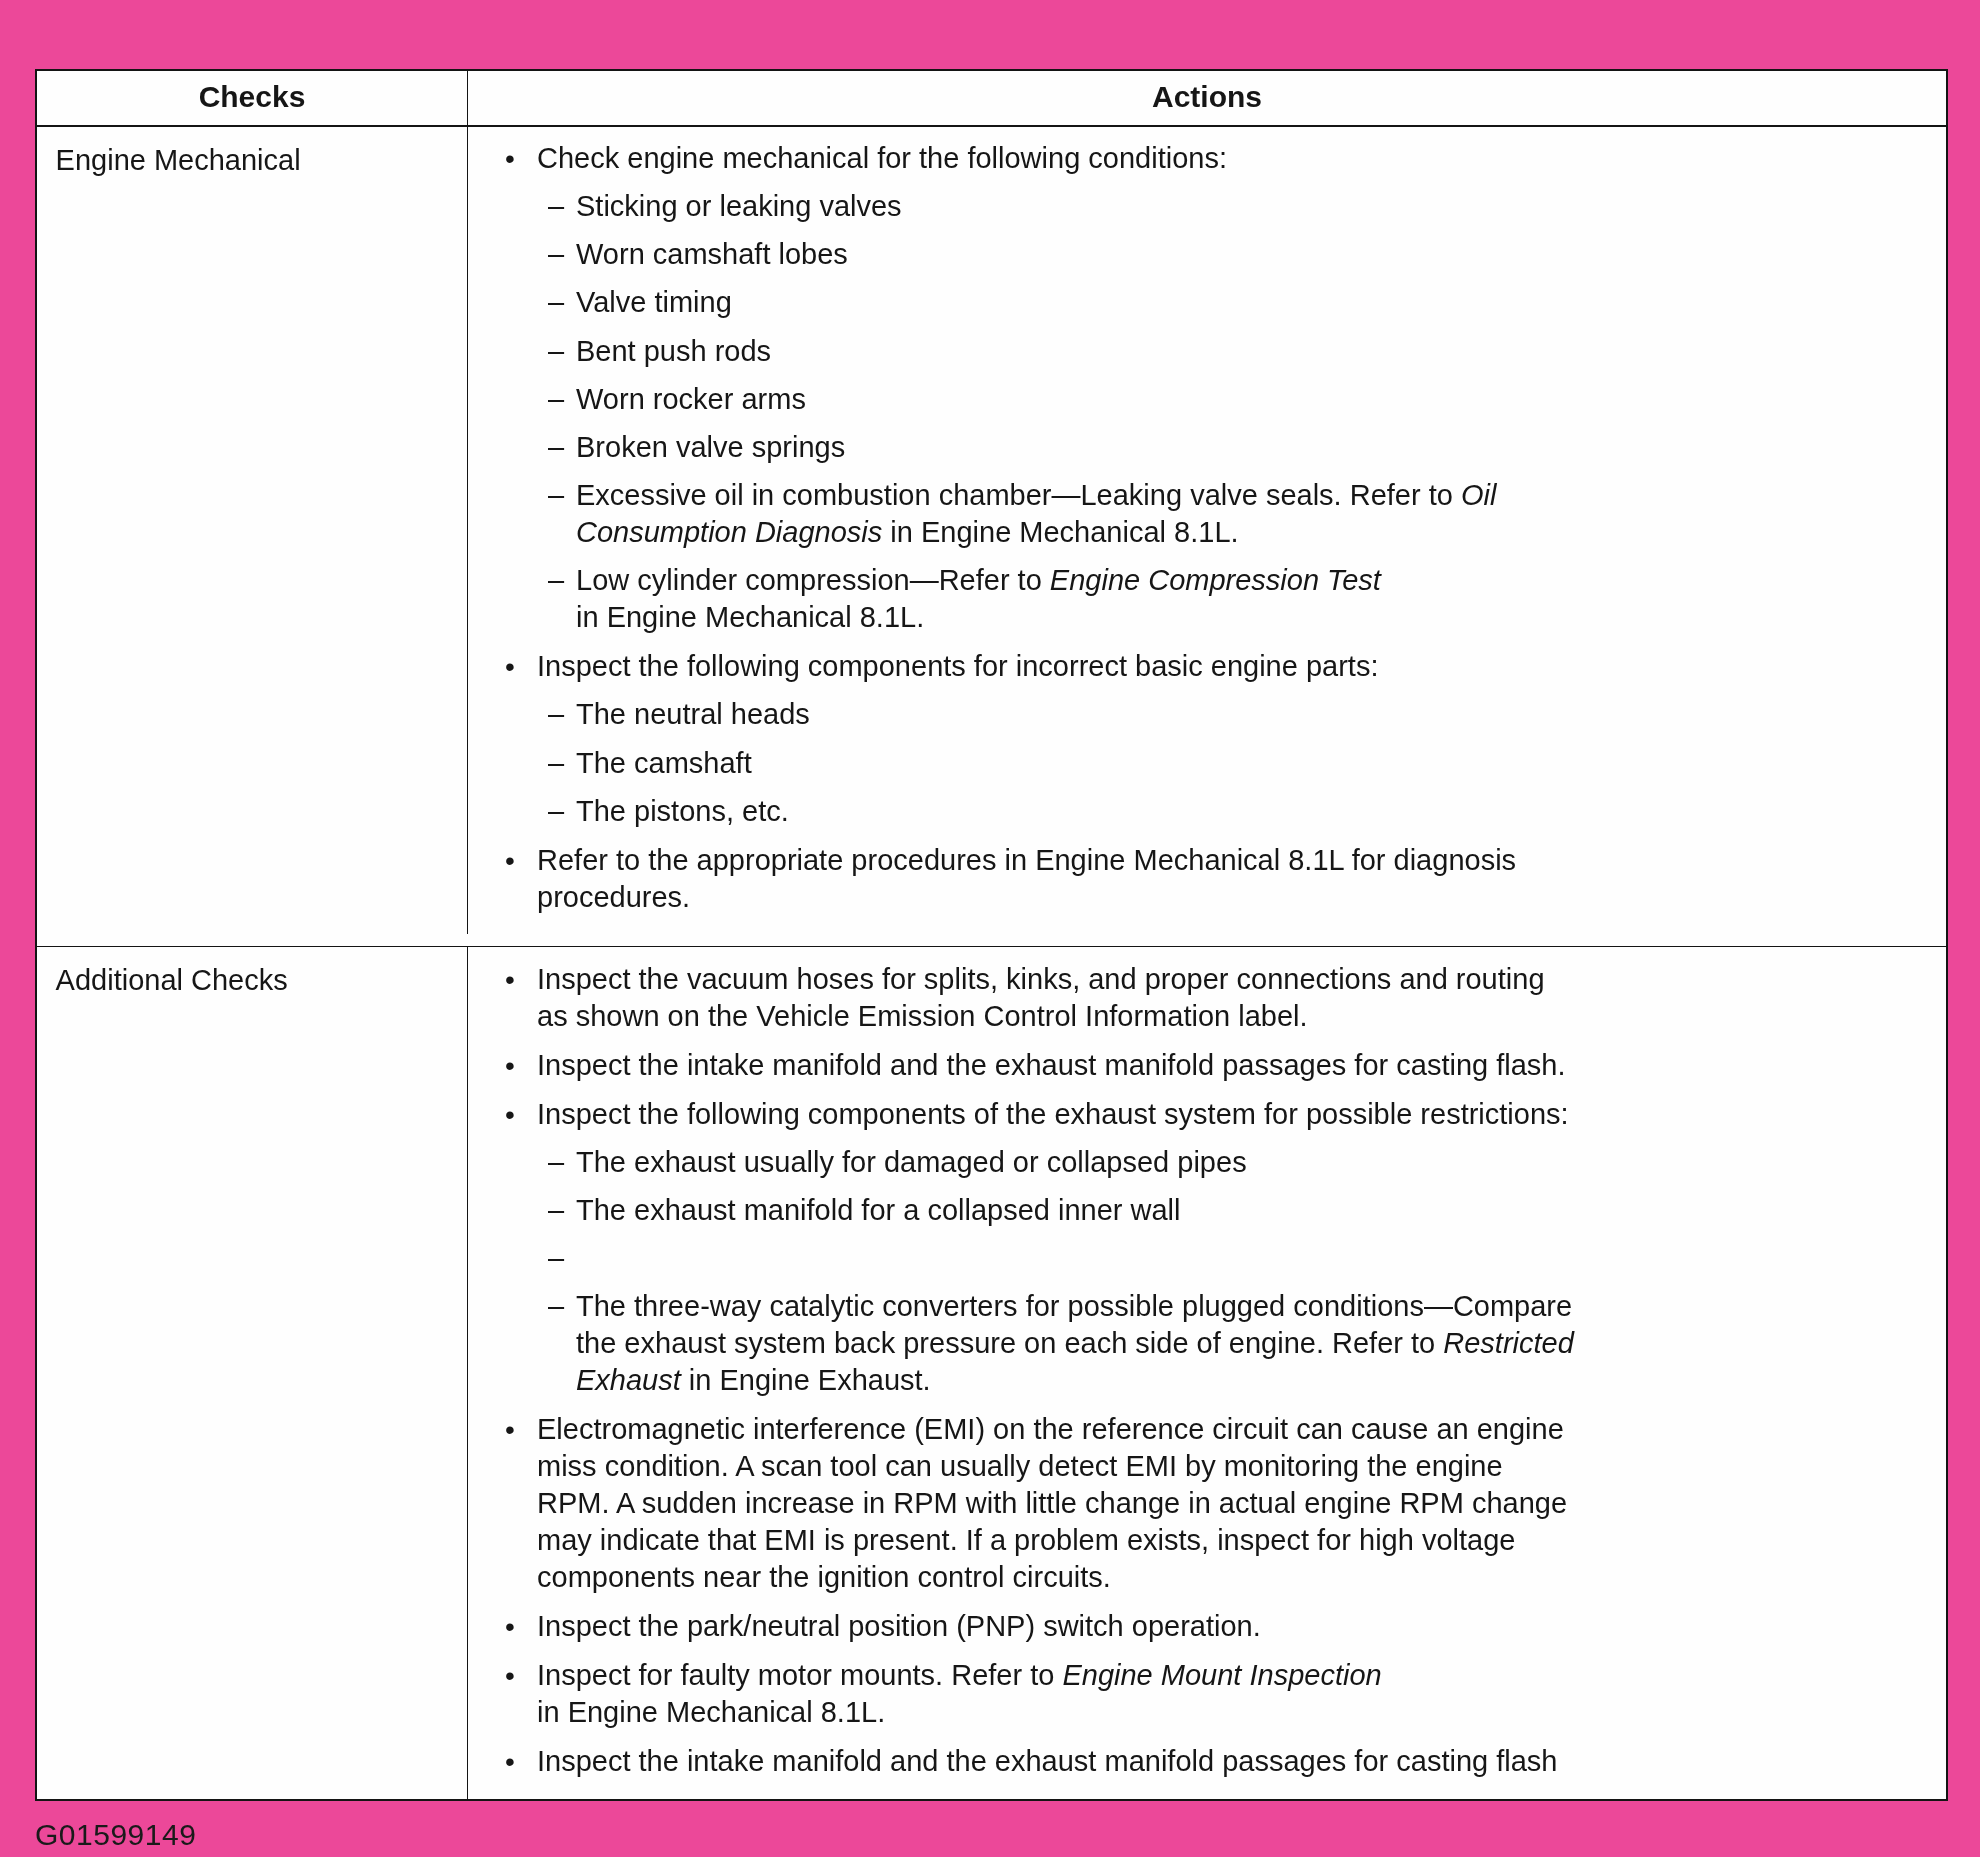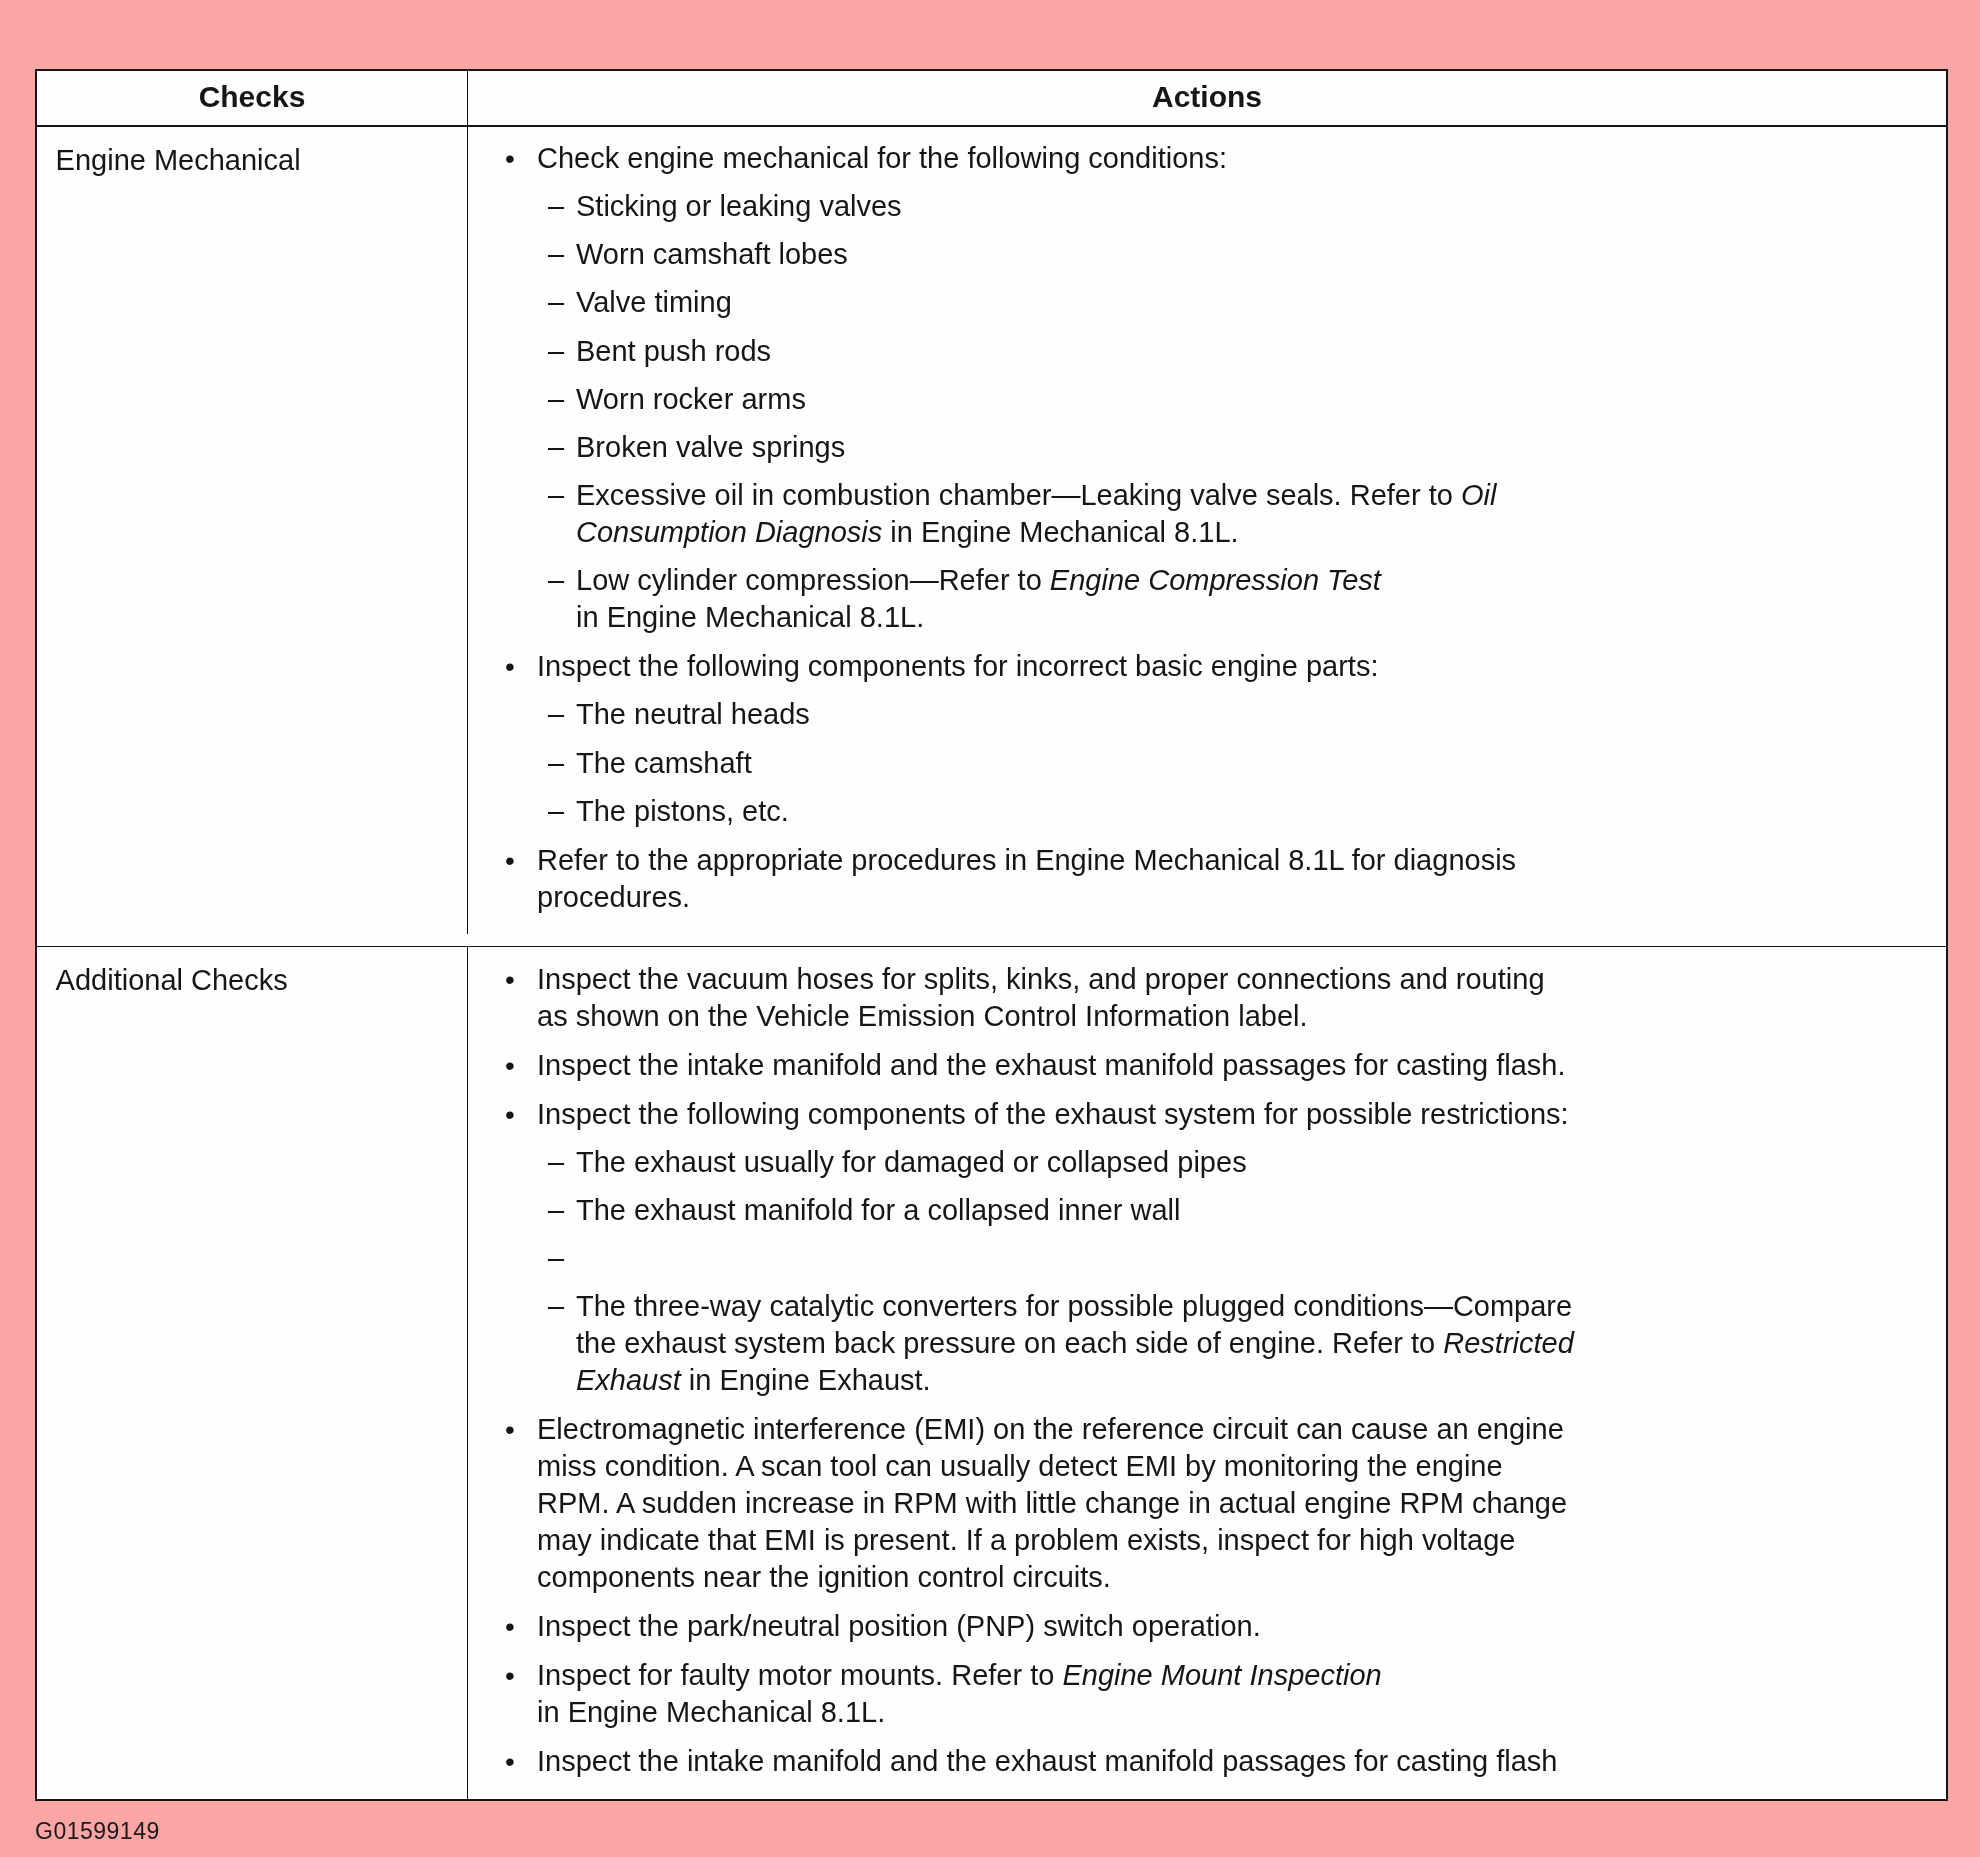--- a/index.html
+++ b/index.html
@@ -6,21 +6,21 @@
     margin: 0;
     padding: 0;
     background: #ffffff;
   }
   .page {
     position: relative;
     width: 1980px;
     height: 1858px;
     box-sizing: border-box;
     padding: 69px 32px 0 35px;
-    background: #fca5a5;
+    background: #ec4899;
     color: #161616;
     font-family: "Liberation Sans", sans-serif;
     overflow: hidden;
   }
   .doc-table {
     border: 2.8px solid #141414;
     box-sizing: border-box;
     background: #fefefe;
   }
   .trow {
@@ -78,21 +78,21 @@
   }
   .item .text {
     white-space: pre-wrap;
     max-width: 1277px;
   }
   .item .text i {
     font-style: italic;
   }
   .figure-id {
     margin-top: 17px;
-    font-size: 23px;
+    font-size: 30px;
     letter-spacing: 0.5px;
     color: #1a1a1a;
   }
 </style>
 </head>
 <body>
 
 <div class="page">
   <div class="doc-table">
     <div class="trow header-row">

